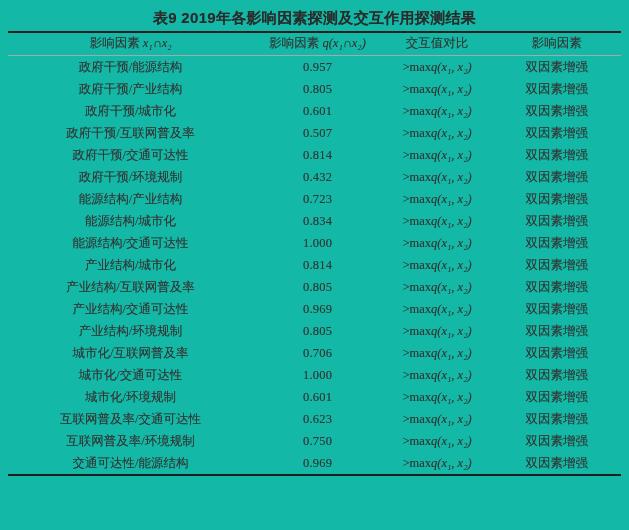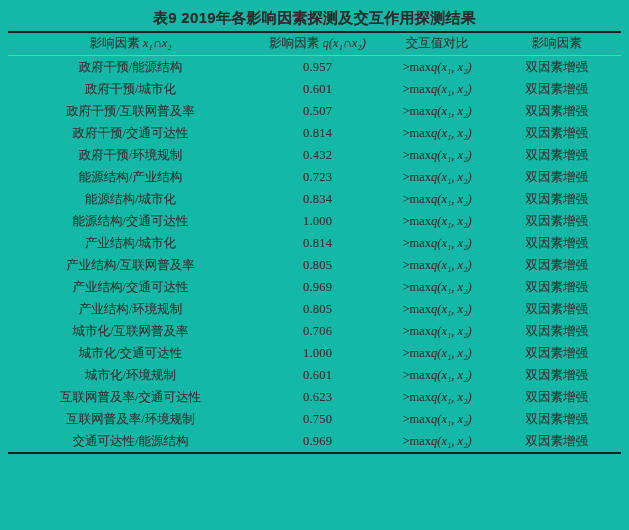--- a/index.html
+++ b/index.html
@@ -88,20 +88,26 @@
       </tr>
     </thead>
     <tbody>
     <tr>
       <td>政府干预/能源结构</td>
       <td class="num">0.957</td>
       <td class="cmp"><span>&gt;max</span><span class="math">q(x₁, x₂)</span></td>
       <td>双因素增强</td>
     </tr>
 
+    <tr>
+      <td>政府干预/产业结构</td>
+      <td class="num">0.805</td>
+      <td class="cmp"><span>&gt;max</span><span class="math">q(x₁, x₂)</span></td>
+      <td>双因素增强</td>
+    </tr>
 
     <tr>
       <td>政府干预/城市化</td>
       <td class="num">0.601</td>
       <td class="cmp"><span>&gt;max</span><span class="math">q(x₁, x₂)</span></td>
       <td>双因素增强</td>
     </tr>
 
     <tr>
       <td>政府干预/互联网普及率</td>

